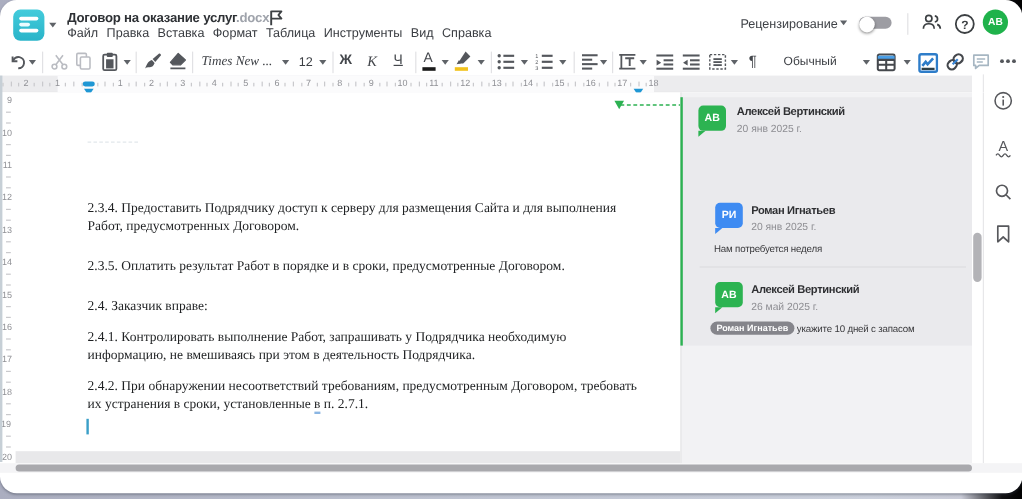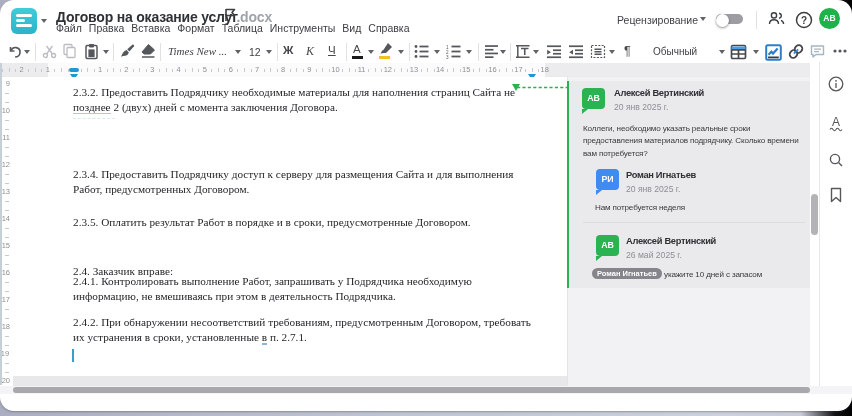--- a/index.html
+++ b/index.html
@@ -20,21 +20,21 @@
 </style></head>
 <body>
 <div class="win">
 
   <div class="abs" id="logo" style="left:11px;top:8px;width:26px;height:26px;border-radius:6px;background:linear-gradient(180deg,#43cbdb,#29b4c9)">
     <div class="abs" style="left:5px;top:6px;width:16px;height:2.5px;background:#fff;border-radius:2px"></div>
     <div class="abs" style="left:5px;top:11px;width:9px;height:2.5px;background:#eafcff;border-radius:2px"></div>
     <div class="abs" style="left:5px;top:16px;width:16px;height:2.5px;background:#fff;border-radius:2px"></div>
   </div>
   <div class="car" style="left:41px;top:19px"></div>
-  <div class="abs" style="left:56px;top:8.5px;font-size:14px;font-weight:bold;color:#2e3135;letter-spacing:-0.2px">Договор на оказание услуг<span style="color:#9fa3ab">.docx</span></div>
+  <div class="abs" style="left:56px;top:8.5px;font-size:11px;font-weight:bold;color:#2e3135;letter-spacing:-0.2px">Договор на оказание услуг<span style="color:#9fa3ab">.docx</span></div>
   <svg class="ic" style="left:224px;top:8px" width="13" height="14" viewBox="0 0 13 14">
       <path d="M2 1 L2 13 M2 1.5 L10.5 1.5 L8 4.5 L10.5 7.5 L2 7.5" fill="none" stroke="#3c4043" stroke-width="1.6" stroke-linejoin="round"></path>
     </svg>
   <div class="abs" id="menu" style="left:56px;top:21.5px;font-size:10.5px;color:#3a3d42;display:flex;gap:7px">
     <span>Файл</span>
       <span>Правка</span>
       <span>Вставка</span>
       <span>Формат</span>
       <span>Таблица</span>
       <span>Инструменты</span>
@@ -322,44 +322,42 @@
     <div class="vtick" style="top:268px"></div>
     <div class="num" style="left:0;top:273px;width:10px;text-align:center">19</div>
     <div class="vtick" style="top:286px"></div>
     <div class="vtick" style="top:295px"></div>
     <div class="num" style="left:0;top:300px;width:10px;text-align:right">20</div>
     </div>
 
     <div class="abs" style="left:13px;top:299px;width:554px;height:10px;background:#e8e8ea"></div>
 
     <div class="abs" id="doc" style="left:0;top:0;width:567px;height:309px;font-family:'Liberation Serif',serif;font-size:11.25px;line-height:15px;color:#1f2123">
-      <div class="abs" style="left:73px;top:8px;width:480px">2.3.2. Предоставить Подрядчику необходимые материалы для наполнения страниц Сайта не<br><span style="border-bottom:1.5px solid #a9c9e6">позднее</span> 2 (двух) дней с момента заключения Договора.</div>
       <div class="abs" style="left:73px;top:90px;width:480px">2.3.4. Предоставить Подрядчику доступ к серверу для размещения Сайта и для выполнения<br>Работ, предусмотренных Договором.</div>
       <div class="abs" style="left:73px;top:138px;width:490px">2.3.5. Оплатить результат Работ в порядке и в сроки, предусмотренные Договором.</div>
-      <div class="abs" style="left:73px;top:187px;width:490px">2.4. Заказчик вправе:</div>
+      <div class="abs" style="left:73px;top:171px;width:490px">2.4. Заказчик вправе:</div>
       <div class="abs" style="left:73px;top:197px;width:480px">2.4.1. Контролировать выполнение Работ, запрашивать у Подрядчика необходимую<br>информацию, не вмешиваясь при этом в деятельность Подрядчика.</div>
       <div class="abs" style="left:73px;top:237.5px;width:490px">2.4.2. При обнаружении несоответствий требованиям, предусмотренным Договором, требовать<br>их устранения в сроки, установленные <span style="border-bottom:2.5px solid #8ab5e2">в</span> п. 2.7.1.</div>
     </div>
     <div class="abs" style="left:73px;top:40.5px;width:42px;height:0;border-top:1px dashed #e2e7eb"></div>
 
     <div class="abs" style="left:72px;top:272px;width:1.5px;height:13px;background:#3a9fc8"></div>
 
     <svg class="abs" style="left:509px;top:6px" width="60" height="10" viewBox="0 0 60 10">
         <path d="M3 1 L11 1 L7 8 Z" fill="#2cb152"></path>
         <line x1="8" y1="4.5" x2="60" y2="4.5" stroke="#2cb152" stroke-width="1.4" stroke-dasharray="3.2 2.2"></line>
       </svg>
 
     <div class="abs" style="left:567px;top:0;width:243px;height:309px;background:#f2f2f4;border-left:1px solid #e4e4e7"></div>
     <div class="abs" id="card" style="left:567px;top:4px;width:243px;height:207px;background:#eaeaed;border-left:2px solid #2cb152"></div>
     <div class="abs" id="cmt" style="left:567px;top:4px;width:243px;height:207px;color:#3a3a3d">
       <div class="abs bub" style="left:15px;top:7px;background:#2cb351">АВ</div>
         <div class="abs" style="left:15px;top:27.5px;width:0;height:0;border-top:5.5px solid #2cb351;border-right:6.5px solid transparent"></div>
       <div class="abs name" style="left:47px;top:7px">Алексей Вертинский</div>
       <div class="abs date" style="left:47px;top:21px">20 янв 2025 г.</div>
-      <div class="abs body" style="left:16px;top:41.5px">Коллеги, необходимо указать реальные сроки<br>предоставления материалов подрядчику. Сколько времени<br>вам потребуется?</div>
       <div class="abs bub" style="left:29px;top:88px;background:#3e8bf2">РИ</div>
         <div class="abs" style="left:29px;top:108.5px;width:0;height:0;border-top:5.5px solid #3e8bf2;border-right:6.5px solid transparent"></div>
       <div class="abs name" style="left:59px;top:89px">Роман Игнатьев</div>
       <div class="abs date" style="left:59px;top:103px">20 янв 2025 г.</div>
       <div class="abs body" style="left:28px;top:121px">Нам потребуется неделя</div>
       <div class="abs" style="left:16px;top:141px;width:222px;height:1px;background:#dcdce0"></div>
       <div class="abs bub" style="left:29px;top:154px;background:#2cb351">АВ</div>
         <div class="abs" style="left:29px;top:174.5px;width:0;height:0;border-top:5.5px solid #2cb351;border-right:6.5px solid transparent"></div>
       <div class="abs name" style="left:59px;top:155px">Алексей Вертинский</div>
       <div class="abs date" style="left:59px;top:169px">26 май 2025 г.</div>

